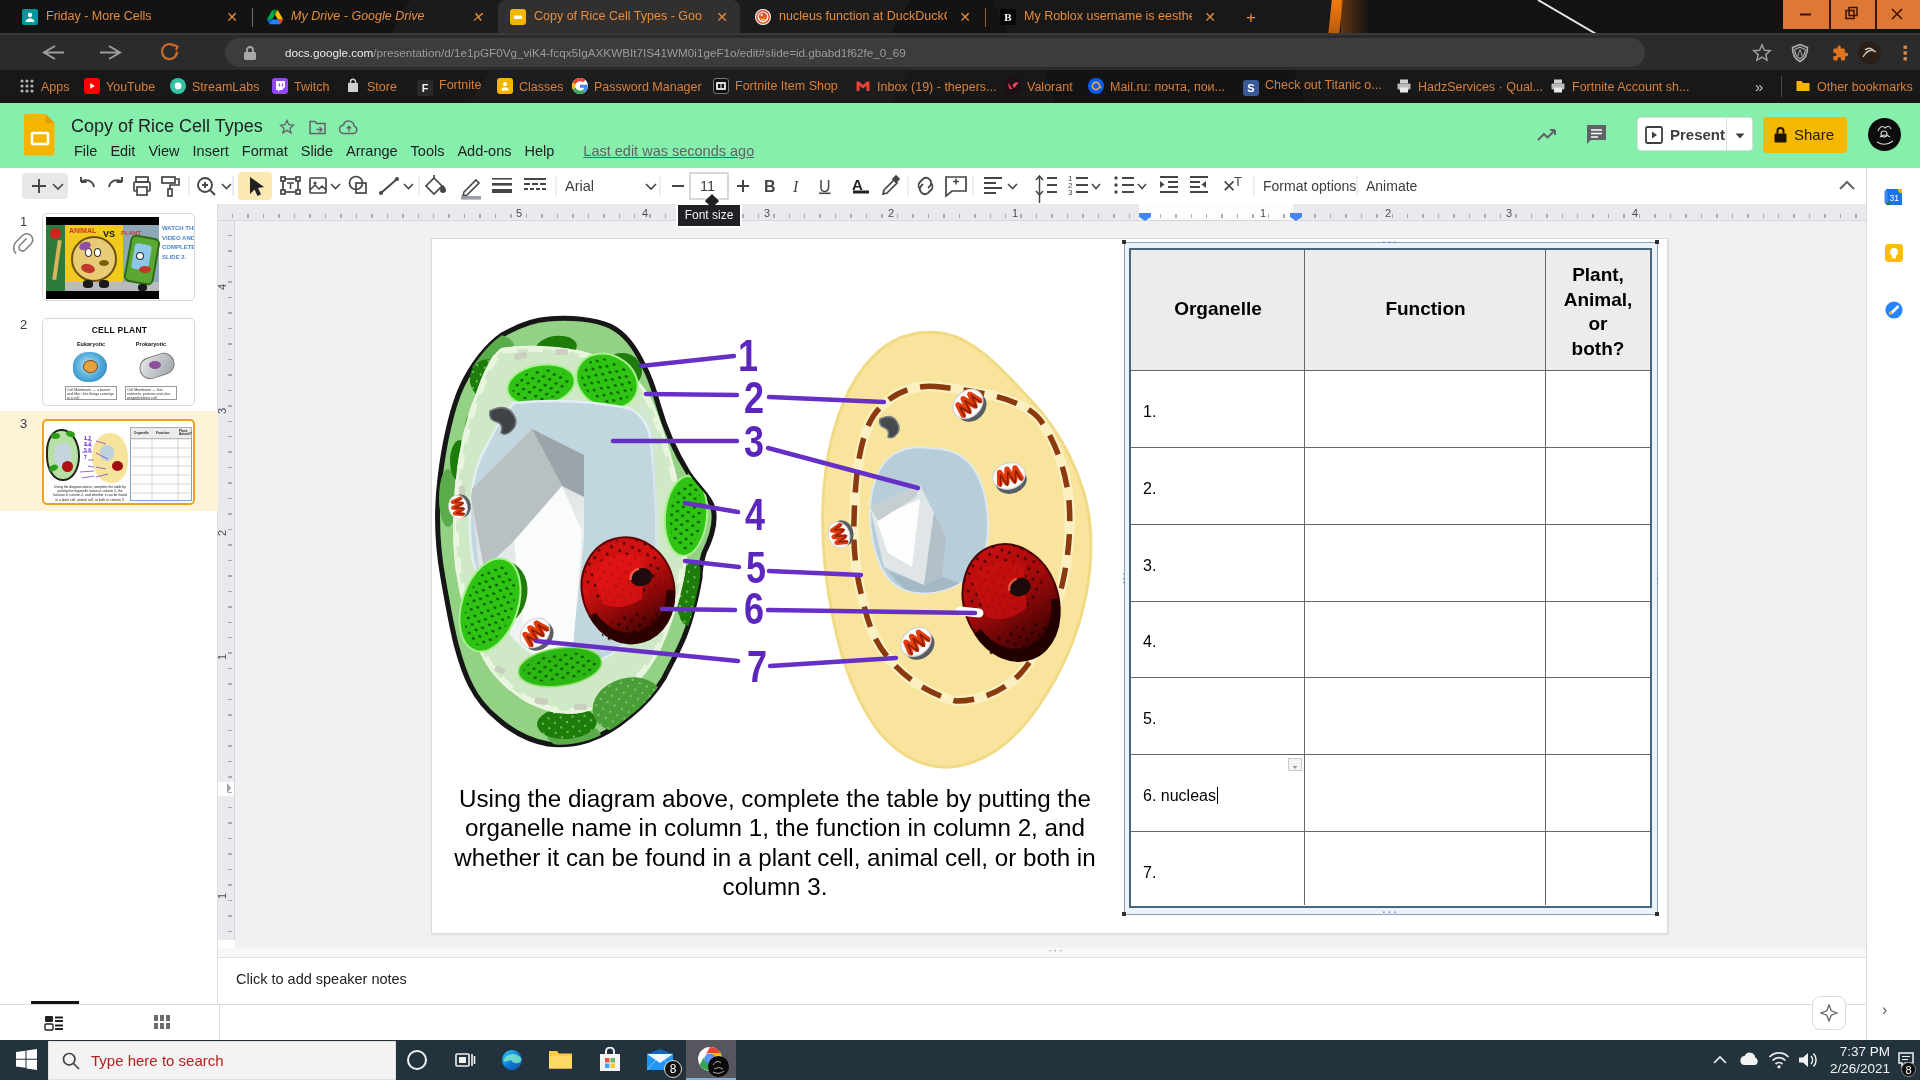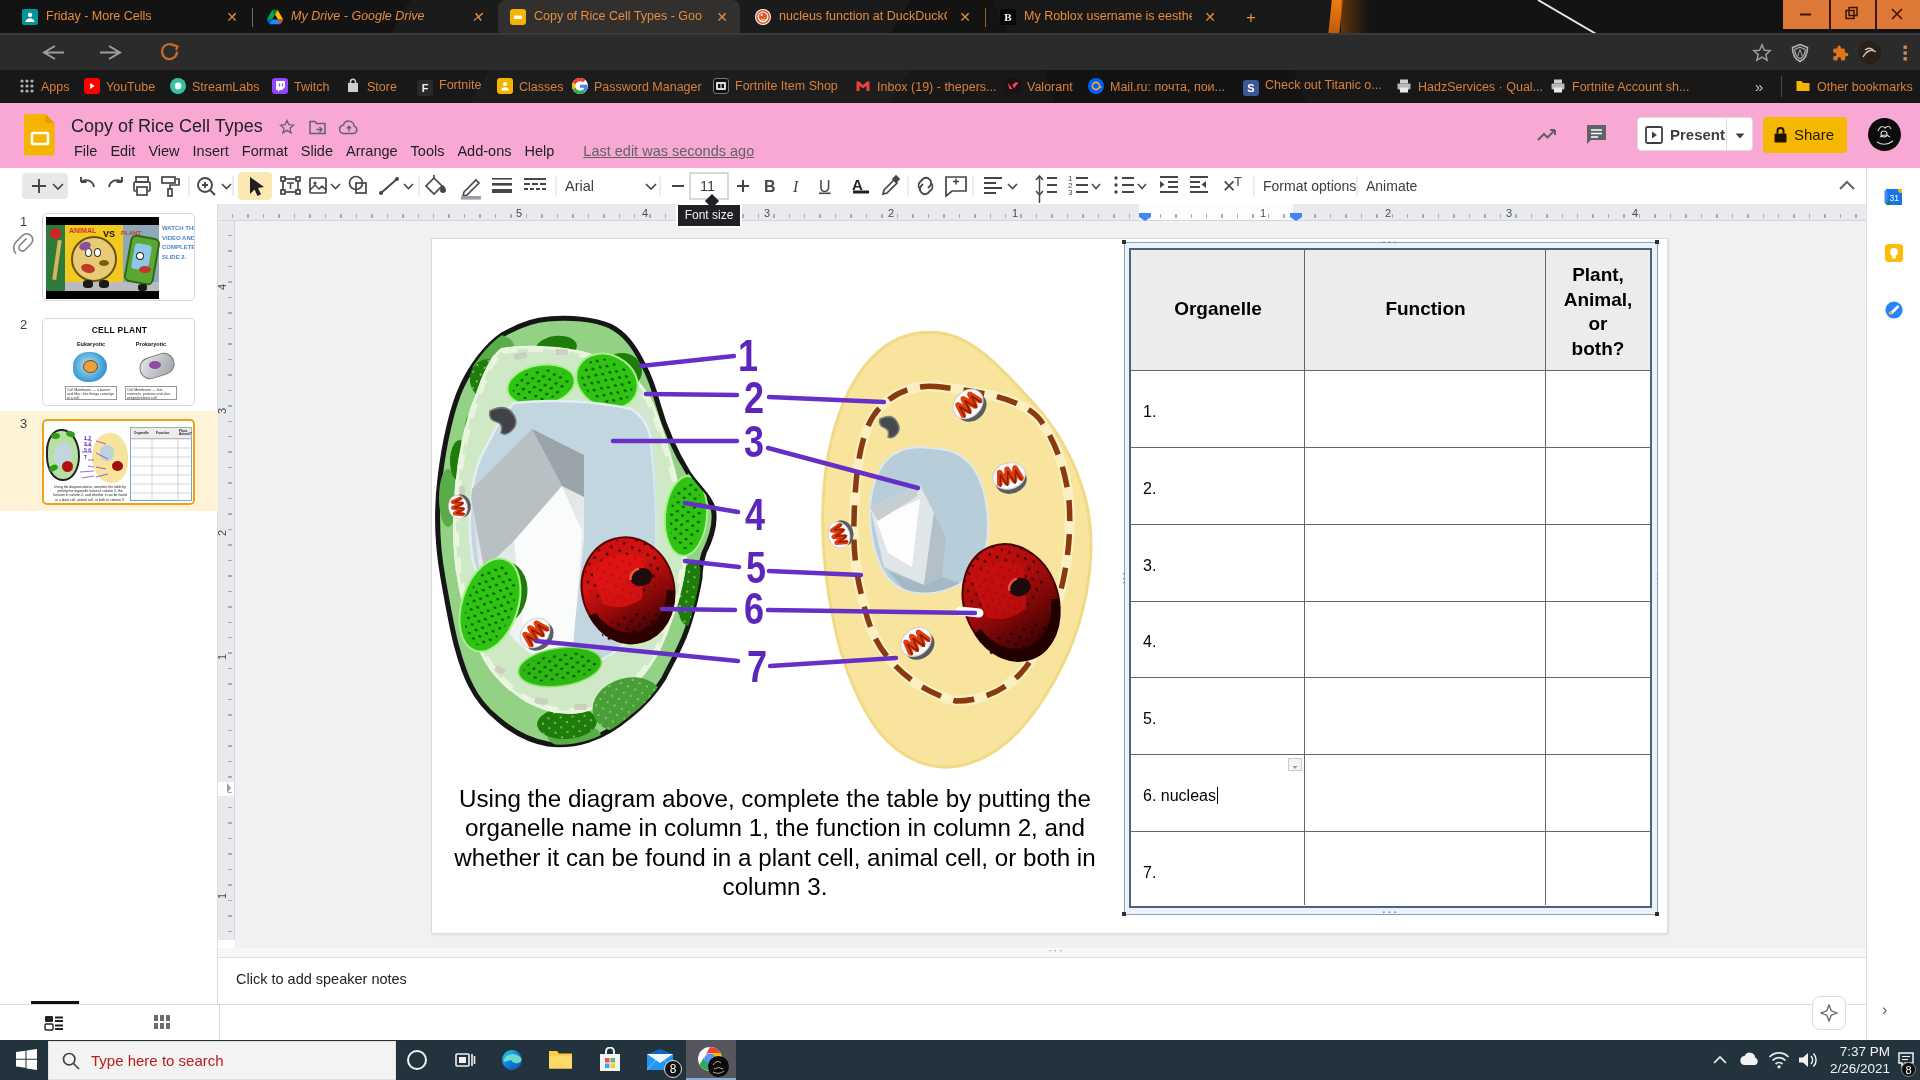--- a/index.html
+++ b/index.html
@@ -15,21 +15,21 @@
      font-size:12.5px; color:#e78c3c; white-space:nowrap; }
   .tab .cls { position:absolute; right:10px; top:9px; width:16px; height:16px; color:#e78c3c;
      font-size:14px; line-height:16px; text-align:center; }
   #navbar { left:0; top:35px; width:1920px; height:35px; background:#2b2b2b; }
   #omni { position:absolute; left:225px; top:3px; width:1420px; height:29px; border-radius:15px;
       background:#3c3c3c; color:#bdbdbd; font-size:11.7px; line-height:29px; }
   #bookbar { left:0; top:70px; width:1920px; height:33px; background:#181818; overflow:hidden; }
   .bm { position:absolute; top:8px; height:18px; font-size:12.5px; color:#d8803a; white-space:nowrap; }
   .bm .bi { display:inline-block; width:16px; height:16px; vertical-align:-3px; margin-right:6px; border-radius:3px; }
   
-  #dochdr { left:0; top:103px; width:1920px; height:65px; background:#f9a8d4; }
+  #dochdr { left:0; top:103px; width:1920px; height:65px; background:#86efac; }
   #menus span { margin-right:13px; }
   
   #stoolbar { left:0; top:168px; width:1920px; height:36px; background:#fff; }
   
   #filmstrip { left:0; top:204px; width:218px; height:800px; background:#fff; border-right:1px solid #dadce0;}
   #hruler { left:218px; top:204px; width:1648px; height:17px; background:#e9eaed; border-bottom:1px solid #d4d6d9; }
   #vruler { left:218px; top:221px; width:17px; height:719px; background:#e9eaed; border-right:1px solid #d4d6d9; }
   #canvas { left:235px; top:221px; width:1631px; height:727px; background:#eff1f3; }
   #page { position:absolute; left:196px; top:17px; width:1237px; height:696px; background:#fff;
       border:1px solid #d9dbdd; box-shadow:1px 1px 2px rgba(0,0,0,.08); }
@@ -119,20 +119,27 @@
     </svg>
   </div>
 <div style="position:absolute;left:0;top:33px;width:1920px;height:2px;background:#3a3a3c;"></div>
   </div>
 <div class="abs" id="navbar">
   <svg width="1920" height="35" viewBox="0 0 1920 35">
     <path d="M55 11 L44 17.5 L55 24 M44 17.5 H64" stroke="#9e9e9e" stroke-width="2" fill="none"></path>
     <path d="M109 11 L120 17.5 L109 24 M100 17.5 H120" stroke="#9e9e9e" stroke-width="2" fill="none"></path>
     <path d="M177 10.5 a7.5 7.5 0 1 1 -2.5 -5.5 M174 4 l3.5 1.5 l-1.5 3.5" stroke="#c96b2a" stroke-width="2.2" fill="none" transform="translate(0,6)"></path>
   </svg>
+  <div id="omni">
+    <svg style="position:absolute;left:18px;top:7px;" width="14" height="16" viewBox="0 0 14 16">
+        <rect x="1" y="7" width="12" height="8" rx="1.4" fill="#a8a8a8"></rect>
+        <path d="M4 7 V5 a3 3 0 0 1 6 0 V7" stroke="#a8a8a8" stroke-width="1.8" fill="none"></path>
+      </svg>
+    <span style="position:absolute;left:60px;color:#e8e8e8;">docs.google.com<span style="color:#9c9c9c;">/presentation/d/1e1pGF0Vg_viK4-fcqx5IgAXKWBIt7IS41WM0i1geF1o/edit#slide=id.gbabd1f62fe_0_69</span></span>
+  </div>
   <svg style="position:absolute;left:1752px;top:8px;" width="20" height="20" viewBox="0 0 20 20">
       <path d="M10 1.8l2.4 5.4 5.8.5-4.4 3.9 1.3 5.7L10 14.2l-5.1 3.1 1.3-5.7L1.8 7.7l5.8-.5z" fill="none" stroke="#9e9e9e" stroke-width="1.5"></path>
     </svg>
   <svg style="position:absolute;left:1790px;top:8px;" width="20" height="20" viewBox="0 0 20 20">
       <path d="M10 1.5 L17.5 4.5 C17.5 11 15 16 10 18.5 C5 16 2.5 11 2.5 4.5 Z" fill="none" stroke="#b5b5b5" stroke-width="1.6"></path>
       <path d="M10 4.2 L15.2 6.3 C15.2 10.8 13.4 14 10 15.8 C6.6 14 4.8 10.8 4.8 6.3 Z" fill="none" stroke="#b5b5b5" stroke-width="1.1"></path>
       <path d="M10 6.5 l2.4 7 M10 6.5 l-2.4 7" stroke="#b5b5b5" stroke-width="0.9" fill="none"></path>
     </svg>
   <svg style="position:absolute;left:1830px;top:9px;" width="19" height="19" viewBox="0 0 24 24">
       <path d="M20.5 11h-1.7V7.6c0-1-.8-1.8-1.8-1.8h-3.4V4.1a2.1 2.1 0 1 0-4.2 0v1.7H6c-1 0-1.8.8-1.8 1.8V11h1.7a2.3 2.3 0 1 1 0 4.6H4.2v3.4c0 1 .8 1.8 1.8 1.8h3.4v-1.7a2.3 2.3 0 1 1 4.6 0v1.7h3.4c1 0 1.8-.8 1.8-1.8v-3.4h1.7a2.1 2.1 0 1 0 0-4.6z" fill="#e0751d"></path>

